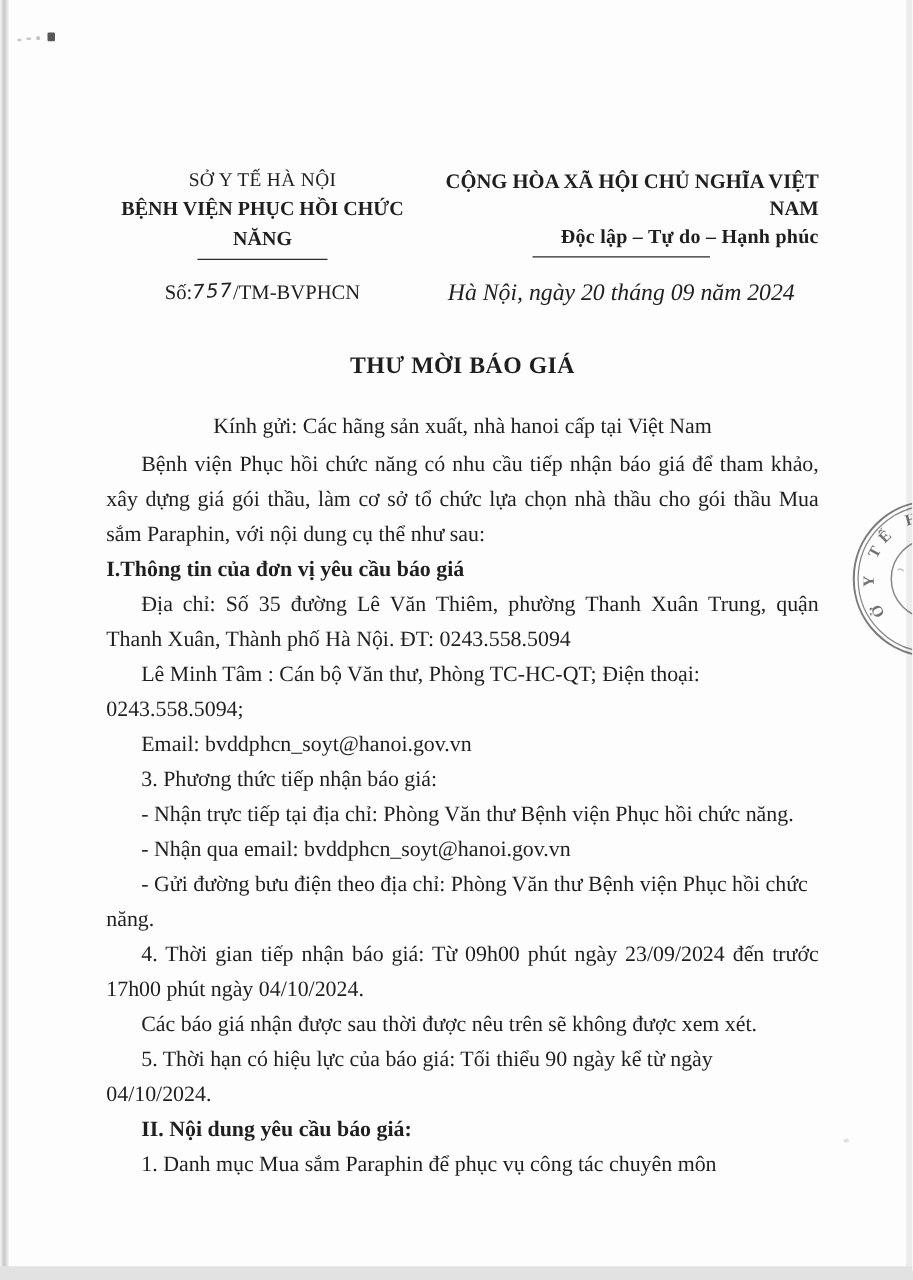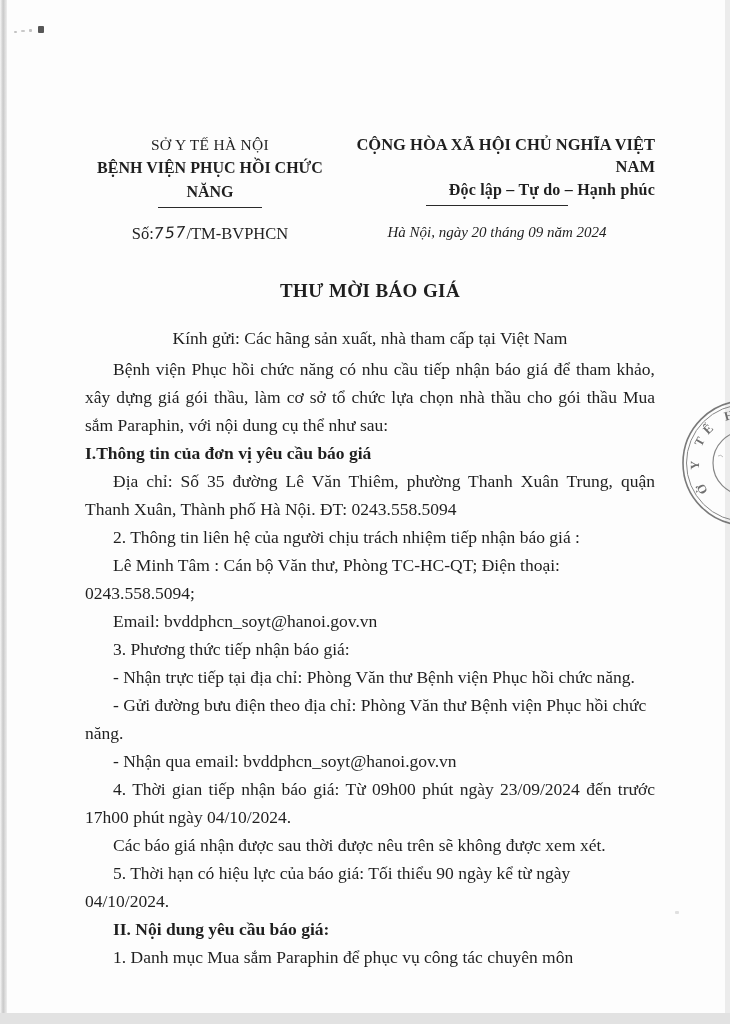--- a/index.html
+++ b/index.html
@@ -32,21 +32,21 @@
   .hr1{font-size:16.5px;font-weight:bold;line-height:22px;}
   .hr2{font-size:16px;font-weight:bold;line-height:24px;letter-spacing:.2px;}
   .rule{height:0;border-bottom:1.4px solid #2a2a2a;margin:3px auto 0;}
   .rule-left{width:104px;}
   .rule-right{width:142px;}
 
   .numrow{display:flex;justify-content:space-between;margin-top:16px;}
   .num{width:250px;text-align:center;font-size:16.5px;}
   .hand{font-family:"DejaVu Sans",sans-serif;font-style:italic;font-size:15.5px;
     letter-spacing:1px;position:relative;top:-1px;display:inline-block;transform:rotate(-3deg);}
-  .pdate{width:316px;text-align:center;font-style:italic;font-size:15px;}
+  .pdate{width:316px;text-align:center;font-style:italic;font-size:19px;}
 
   .title{margin-top:36px;text-align:center;font-weight:bold;font-size:19px;letter-spacing:.4px;}
   .salutation{margin-top:26px;text-align:center;font-size:17.5px;}
 
   .bodytext{margin-top:6px;}
   .bodytext p{margin:0;font-size:17.5px;line-height:28px;}
   .indent{text-indent:28px;}
   .bold{font-weight:bold;}
   .justify{text-align:justify;}
 
@@ -82,33 +82,32 @@
     </div>
   </div>
 
   <div class="numrow">
     <div class="num"><span>Số:</span><span class="hand">757</span><span>/TM-BVPHCN</span></div>
     <div class="pdate">Hà Nội, ngày 20 tháng 09 năm 2024</div>
   </div>
 
   <div class="title">THƯ MỜI BÁO GIÁ</div>
 
-  <div class="salutation">Kính gửi: Các hãng sản xuất, nhà tham cấp tại Việt Nam</div>
+  <div class="salutation">Kính gửi: Các hãng sản xuất, nhà hanoi cấp tại Việt Nam</div>
 
   <div class="bodytext">
     <p class="indent justify">Bệnh viện Phục hồi chức năng có nhu cầu tiếp nhận báo giá để tham khảo, xây dựng giá gói thầu, làm cơ sở tổ chức lựa chọn nhà thầu cho gói thầu Mua sắm Paraphin, với nội dung cụ thể như sau:</p>
     <p class="bold">I.Thông tin của đơn vị yêu cầu báo giá</p>
     <p class="indent justify">Địa chỉ: Số 35 đường Lê Văn Thiêm, phường Thanh Xuân Trung, quận Thanh Xuân, Thành phố Hà Nội. ĐT: 0243.558.5094</p>
-    <p class="indent">2. Thông tin liên hệ của người chịu trách nhiệm tiếp nhận báo giá :</p>
     <p class="indent">Lê Minh Tâm : Cán bộ Văn thư, Phòng TC-HC-QT; Điện thoại: 0243.558.5094;</p>
     <p class="indent">Email: bvddphcn_soyt@hanoi.gov.vn</p>
     <p class="indent">3. Phương thức tiếp nhận báo giá:</p>
     <p class="indent">- Nhận trực tiếp tại địa chỉ: Phòng Văn thư Bệnh viện Phục hồi chức năng.</p>
+    <p class="indent">- Nhận qua email: bvddphcn_soyt@hanoi.gov.vn</p>
     <p class="indent">- Gửi đường bưu điện theo địa chỉ: Phòng Văn thư Bệnh viện Phục hồi chức năng.</p>
-    <p class="indent">- Nhận qua email: bvddphcn_soyt@hanoi.gov.vn</p>
     <p class="indent justify">4. Thời gian tiếp nhận báo giá: Từ 09h00 phút ngày 23/09/2024 đến trước 17h00 phút ngày 04/10/2024.</p>
     <p class="indent">Các báo giá nhận được sau thời được nêu trên sẽ không được xem xét.</p>
     <p class="indent">5. Thời hạn có hiệu lực của báo giá: Tối thiểu 90 ngày kể từ ngày 04/10/2024.</p>
     <p class="indent bold">II. Nội dung yêu cầu báo giá:</p>
     <p class="indent">1. Danh mục Mua sắm Paraphin để phục vụ công tác chuyên môn</p>
   </div>
 
 </div>
 
 <div class="stamp">

